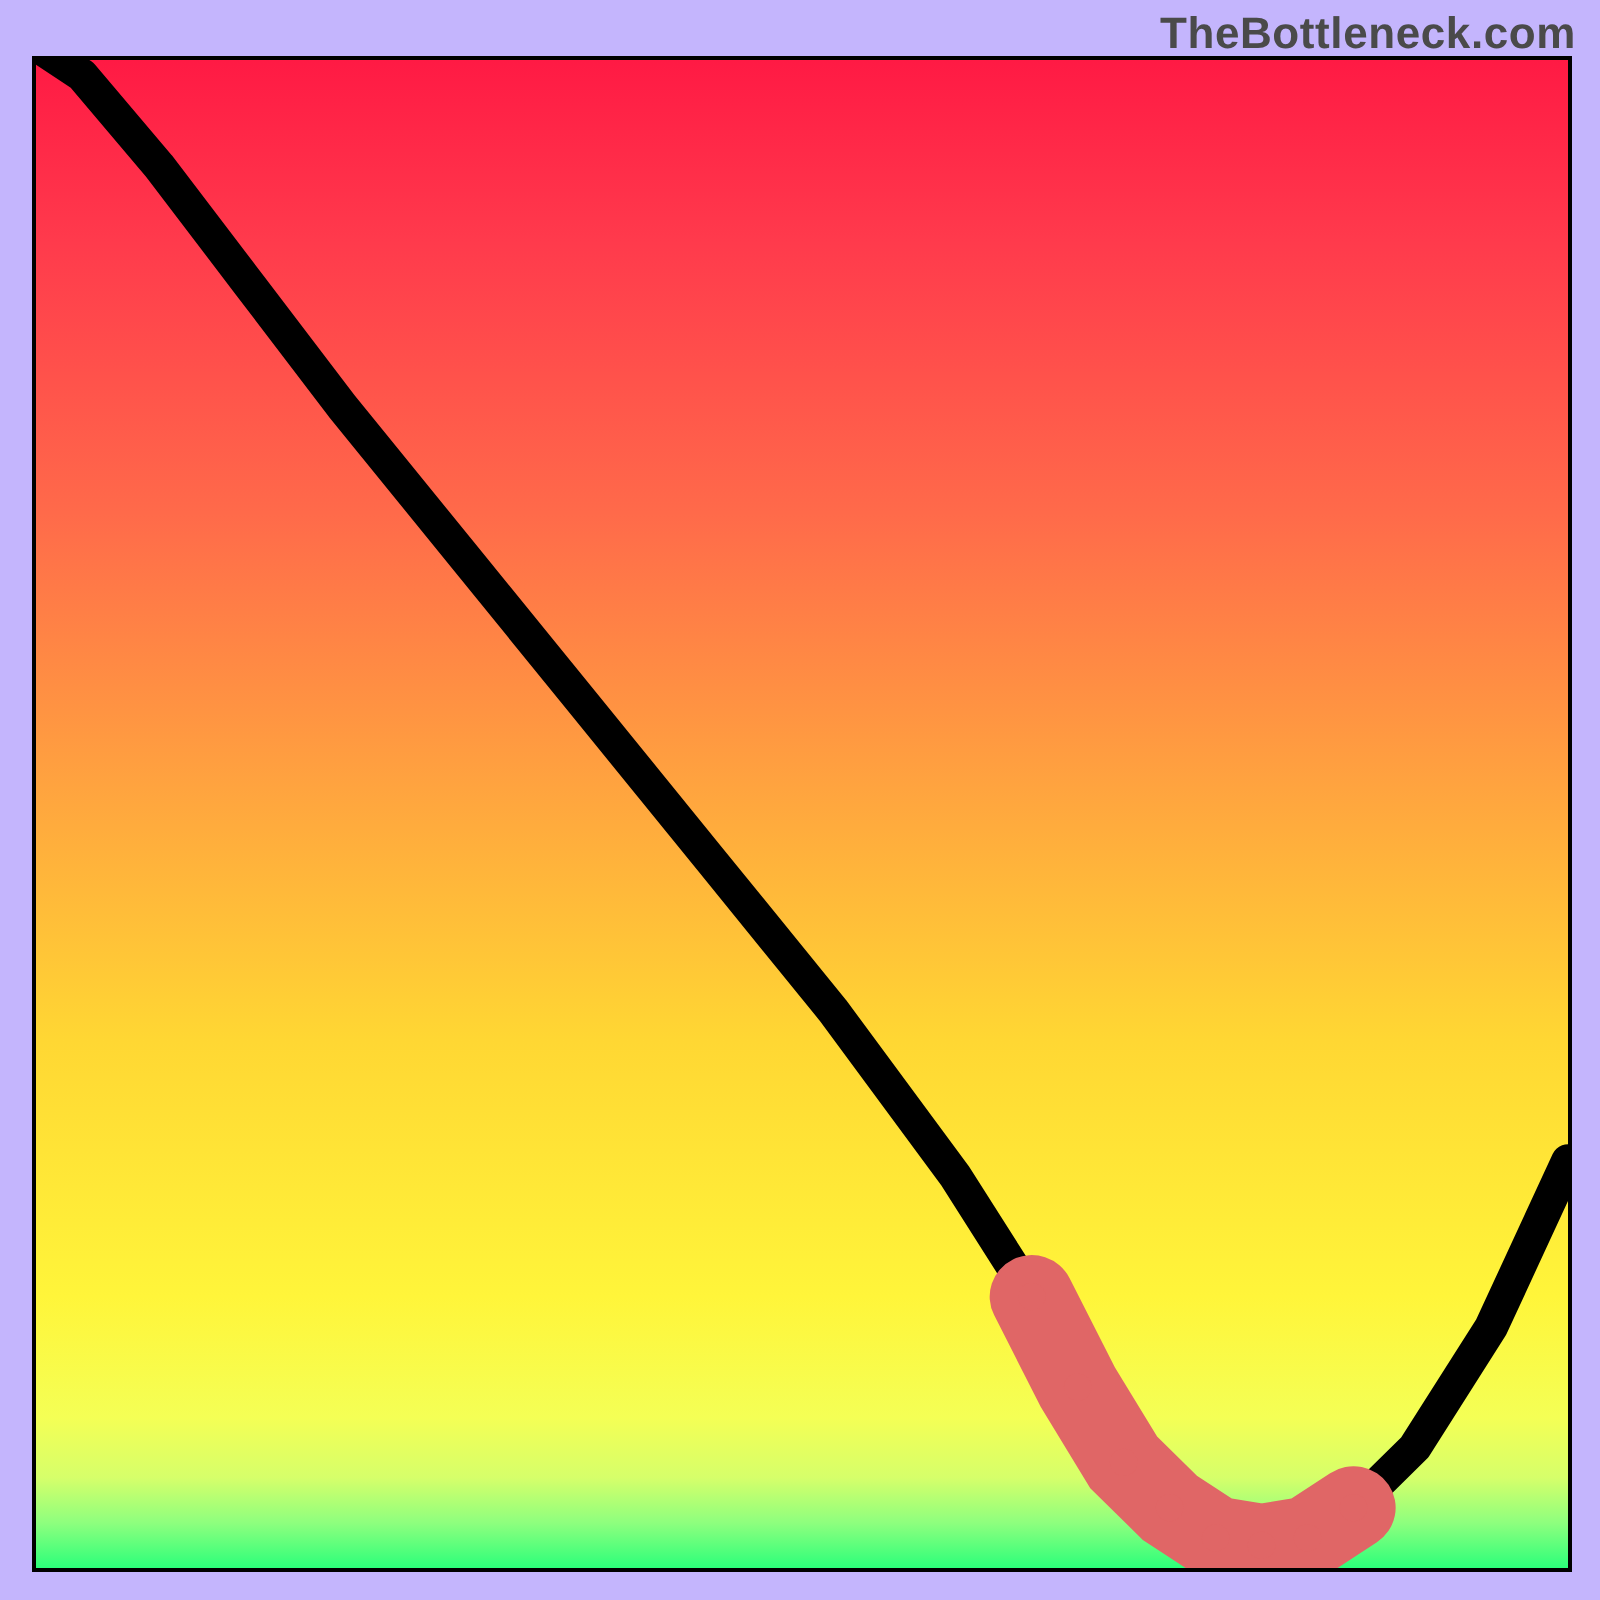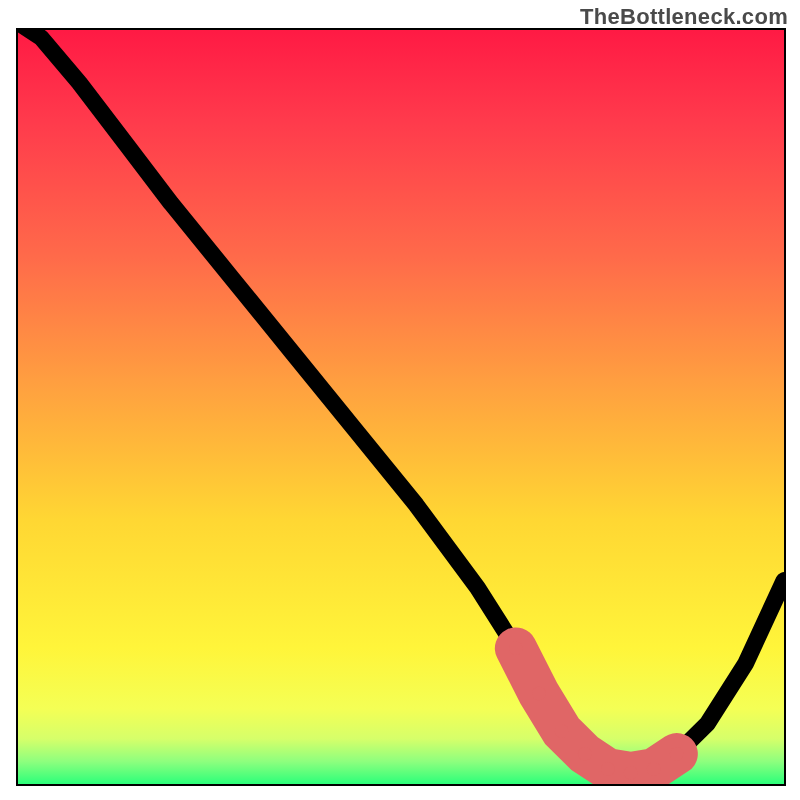--- a/index.html
+++ b/index.html
@@ -8,21 +8,21 @@
     width: 800px;
     height: 800px;
     background: #000;
     overflow: hidden;
     font-family: Arial, Helvetica, sans-serif;
   }
   .stage {
     position: relative;
     width: 800px;
     height: 800px;
-    background: #ffffff;
+    background: #c4b5fd;
   }
   .watermark {
     position: absolute;
     top: 4px;
     right: 12px;
     color: #4a4a4a;
     font-size: 22px;
     font-weight: 600;
     letter-spacing: 0.3px;
     z-index: 5;

